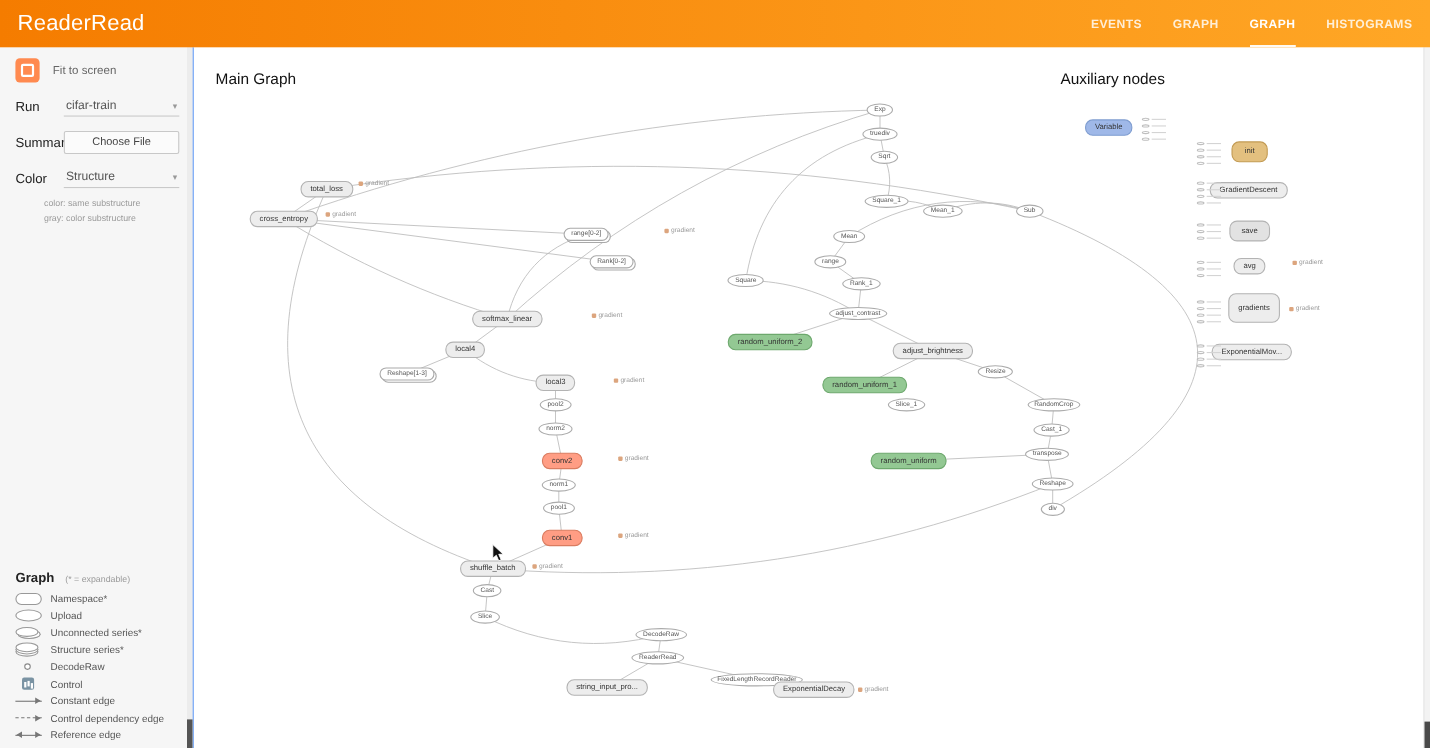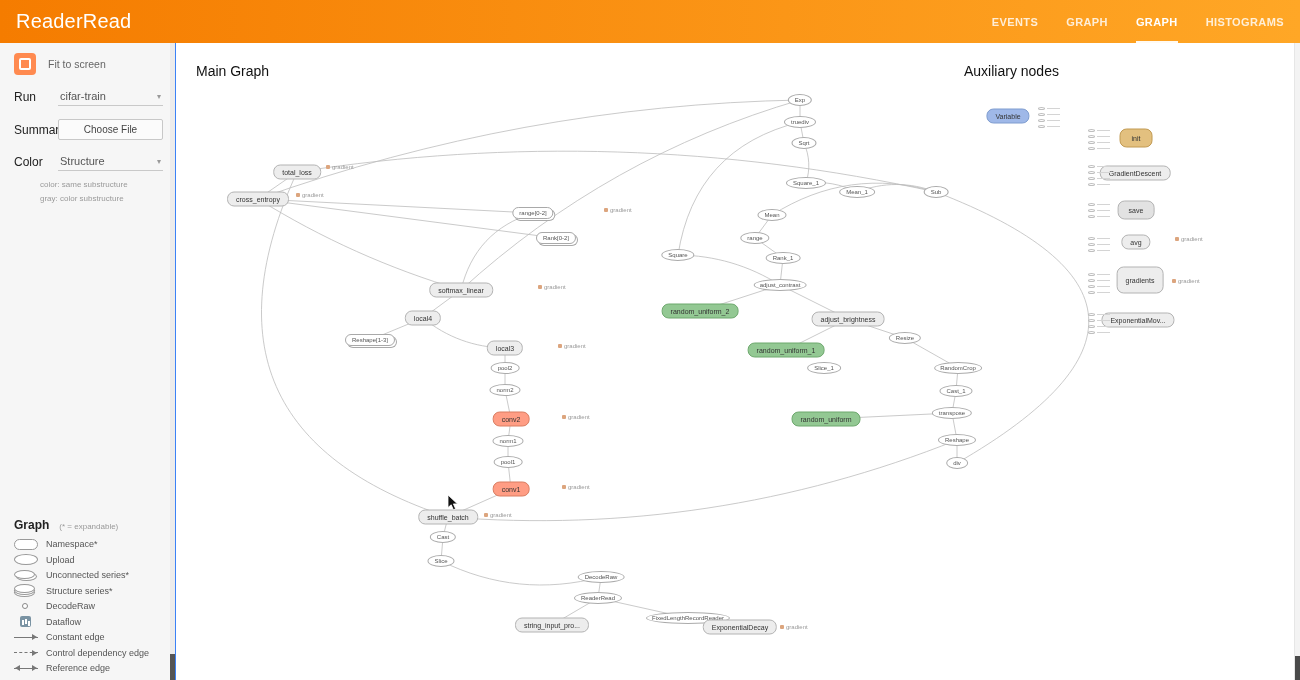--- a/index.html
+++ b/index.html
@@ -185,21 +185,21 @@
         <div class="lg-row">
           <div class="lg-ic">
             <div class="lg-const"></div>
           </div>
           <span class="lg-label">DecodeRaw</span>
         </div>
         <div class="lg-row">
           <div class="lg-ic">
             <div class="lg-sum"></div>
           </div>
-          <span class="lg-label">Dataflow</span>
+          <span class="lg-label">Control</span>
         </div>
         <div class="lg-row">
           <div class="lg-ic">
             <div class="lg-df"></div>
           </div>
           <span class="lg-label">Constant edge</span>
         </div>
         <div class="lg-row">
           <div class="lg-ic">
             <div class="lg-cd"></div>

